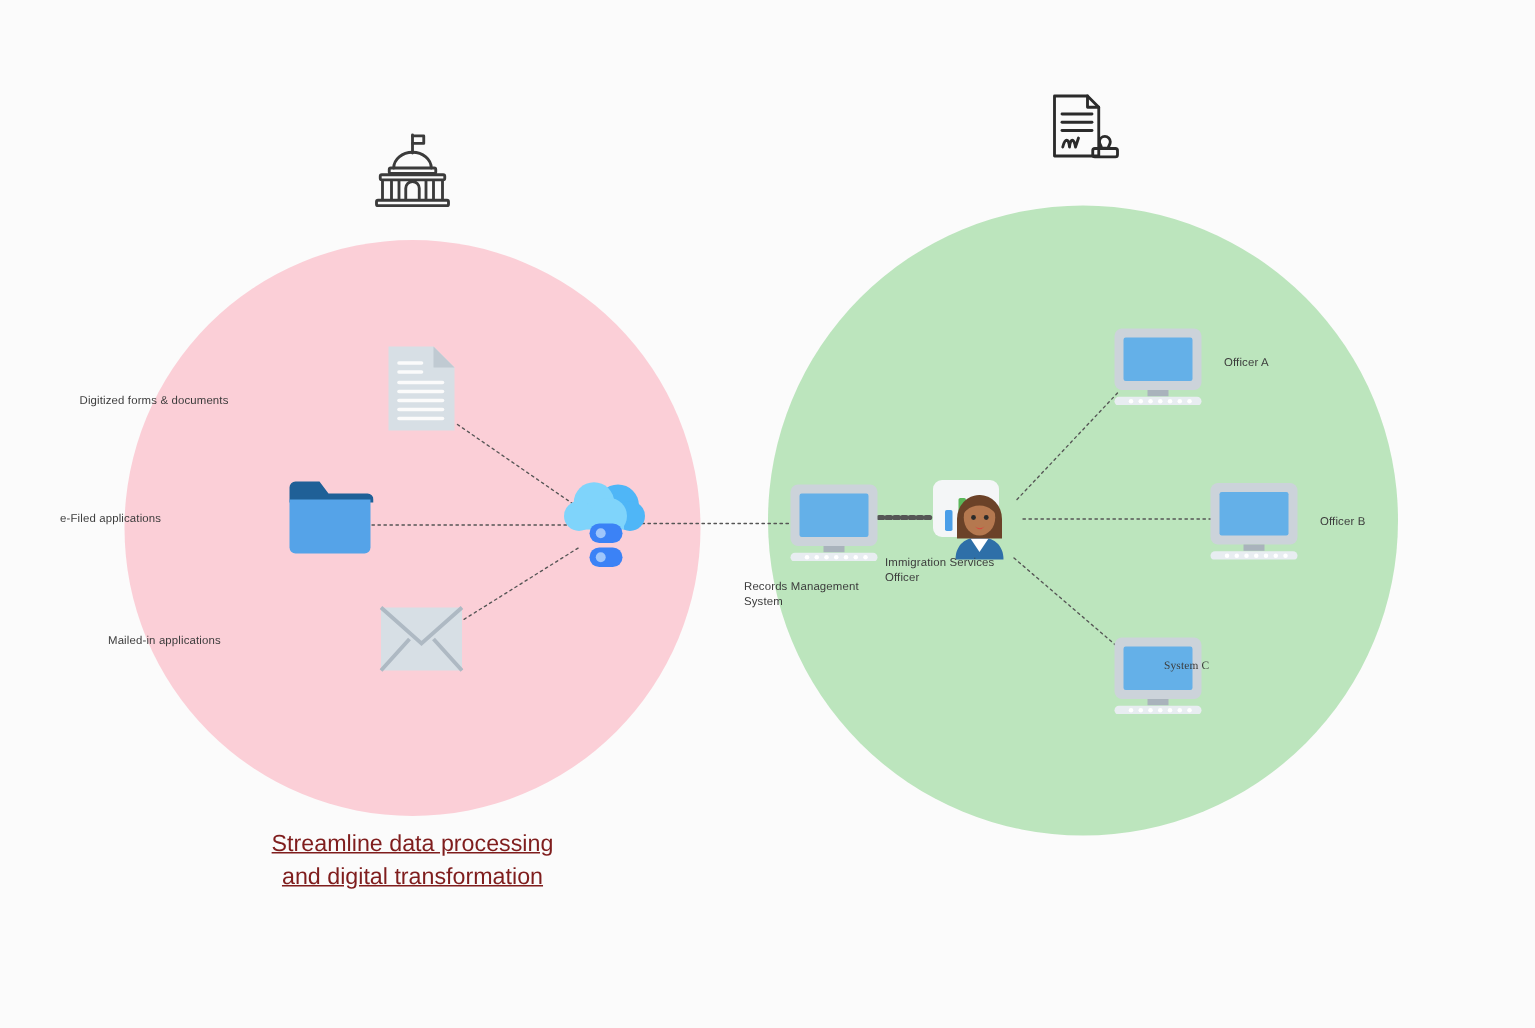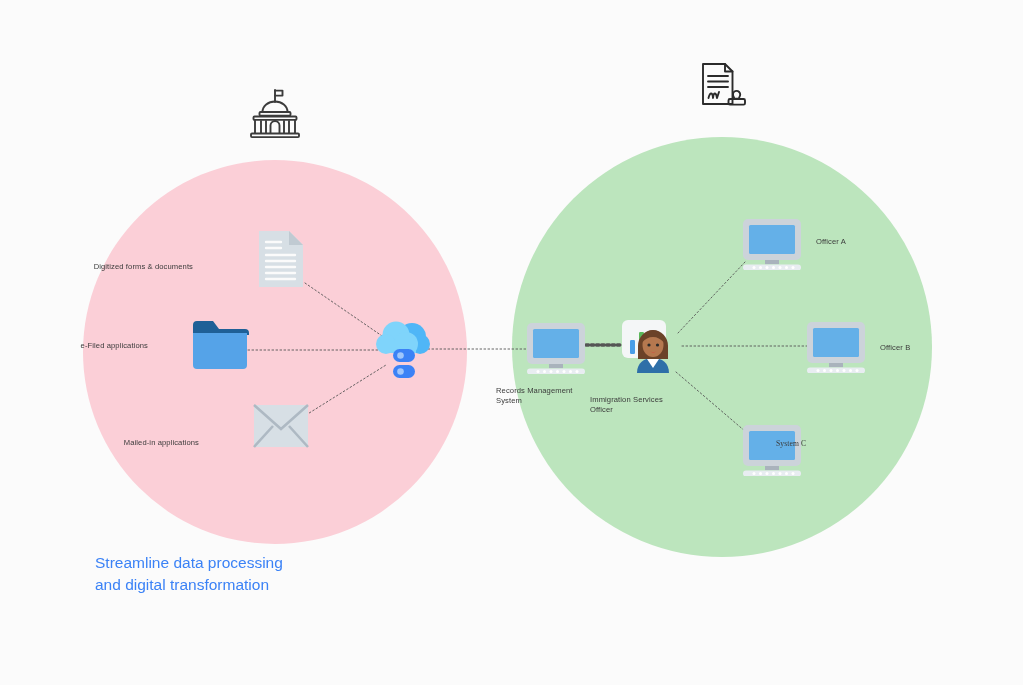--- a/index.html
+++ b/index.html
@@ -20,30 +20,31 @@
   .node{position:absolute;}
   .lbl{
     position:absolute;
     color:#3b3b3b;
     font-size:7.6px;
     line-height:1.35;
     text-align:left;
     white-space:nowrap;
     letter-spacing:.1px;
   }
-  .lbl.left{text-align:right;}
+  .lbl.left{text-align:left;}
   .lbl.right{text-align:left;}
 
   .caption{
     position:absolute;
-    text-align:left;
-    color:#3b82f6;
+    text-align:center;
+    color:#7f1d1d;
     font-size:15.5px;
     line-height:1.4;
     white-space:pre-line;
+    text-decoration:underline;
   }
   #caption-left{left:95px;top:552px;width:360px;}
   #caption-right{left:540px;top:586px;width:365px;}
 
   .icontop{position:absolute;}
 </style>
 </head>
 <body>
 
 <div id="stage">
@@ -132,21 +133,21 @@
   </div>
   <div class="lbl left" style="left:40px;top:341px;width:108px;">e-Filed applications</div>
 
   <div class="node" style="left:253px;top:404px;">
     <svg width="56" height="44" viewBox="0 0 56 44">
       <rect x="1" y="1" width="54" height="42" fill="#d7dfe5"></rect>
       <path d="M1 1 L28 25 L55 1" fill="none" stroke="#aeb9c3" stroke-width="2.6"></path>
       <path d="M1 43 L20 22 M55 43 L36 22" fill="none" stroke="#aeb9c3" stroke-width="2.6"></path>
     </svg>
   </div>
-  <div class="lbl left" style="left:84px;top:422px;width:115px;margin-top:16px;">Mailed-in applications</div>
+  <div class="lbl left" style="left:72px;top:422px;width:115px;">Mailed-in applications</div>
 
   <div class="node" style="left:376px;top:320px;">
     <svg width="54" height="62" viewBox="0 0 54 62">
       <g>
         <circle cx="36" cy="17" r="14" fill="#4fb6f7"></circle>
         <circle cx="44" cy="24" r="10" fill="#4fb6f7"></circle>
         <circle cx="20" cy="15" r="13.5" fill="#7fd4fb"></circle>
         <circle cx="10" cy="24" r="10" fill="#7fd4fb"></circle>
         <circle cx="30" cy="24" r="12" fill="#7fd4fb"></circle>
         <rect x="8" y="22" width="32" height="11" fill="#7fd4fb"></rect>
@@ -188,21 +189,21 @@
       <path d="M17 55 c0-10 7-15 16-15 s16 5 16 15 Z" fill="#2e6fa8"></path>
       <path d="M27 41 l6 9 l6-9 Z" fill="#ffffff"></path>
       <path d="M18 28 a15 16 0 0 1 30 0 v13 h-30 Z" fill="#6b4228"></path>
       <ellipse cx="33" cy="27" rx="10.5" ry="12" fill="#b5784f"></ellipse>
       <path d="M22.5 20 a11 11 0 0 1 21 0 v4 c-3-3-6-5-10.5-5 s-8 2-10.5 5 Z" fill="#6b4228"></path>
       <circle cx="29" cy="27" r="1.6" fill="#2b2b2b"></circle>
       <circle cx="37.5" cy="27" r="1.6" fill="#2b2b2b"></circle>
       <path d="M30 33 q3.2 2.4 6.4 0 q-3.2 3.6 -6.4 0 Z" fill="#d8453f"></path>
     </svg>
   </div>
-  <div class="lbl" style="left:590px;top:395px;width:120px;white-space:pre-line;">Immigration Services
+  <div class="lbl" style="left:590px;top:370px;width:120px;white-space:pre-line;">Immigration Services
 Officer</div>
 
   <div class="node" style="left:741px;top:218px;">
     <svg width="62" height="52" viewBox="0 0 62 52">
       <rect x="2" y="1" width="58" height="41" rx="5" fill="#ccd3da"></rect>
       <rect x="8" y="7" width="46" height="29" rx="1.5" fill="#64b0e8"></rect>
       <rect x="24" y="42" width="14" height="4.2" fill="#a9b3bc"></rect>
       <rect x="2" y="46.5" width="58" height="6" rx="3" fill="#e8edf1"></rect>
       <g fill="#ffffff">
         <circle cx="13" cy="49.5" r="1.5"></circle>

